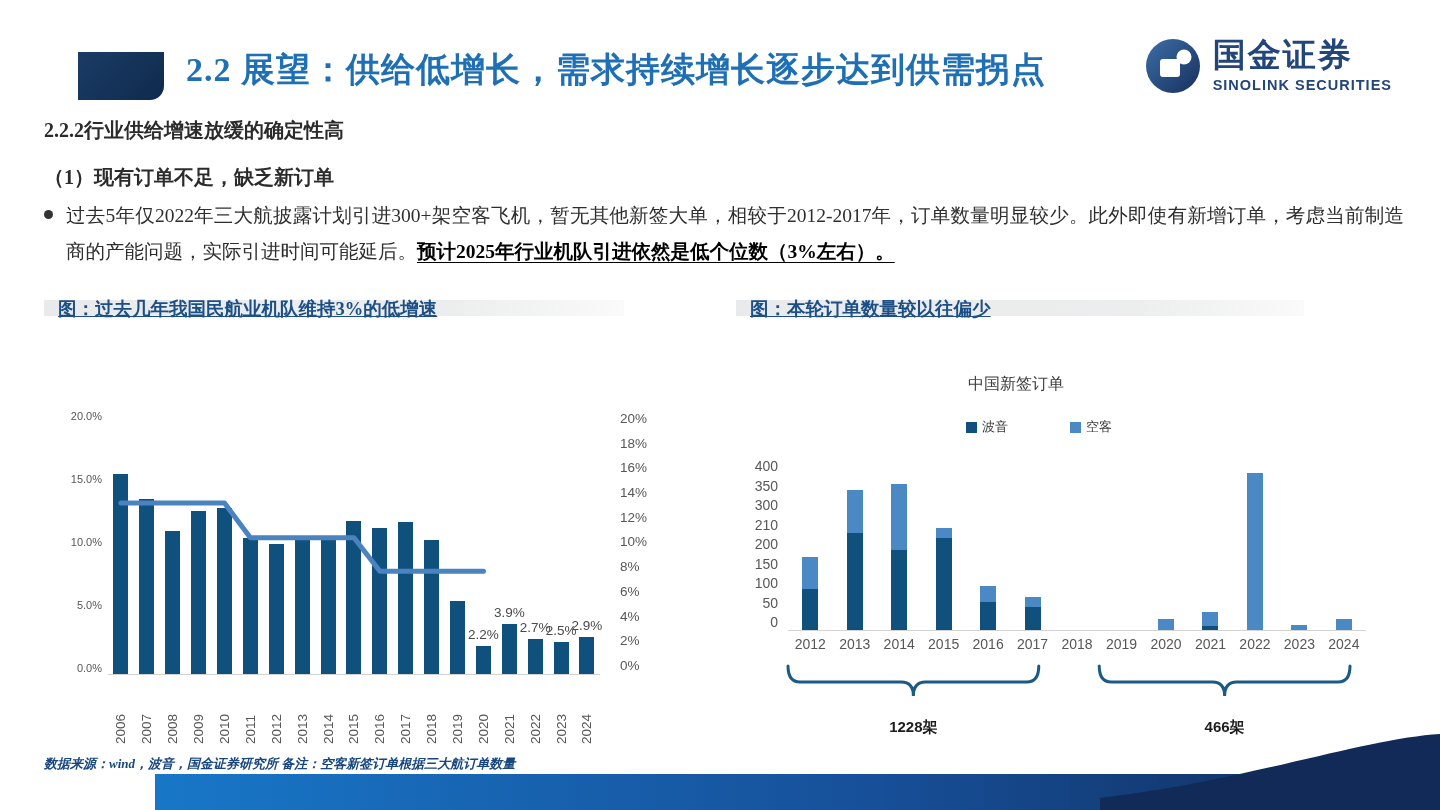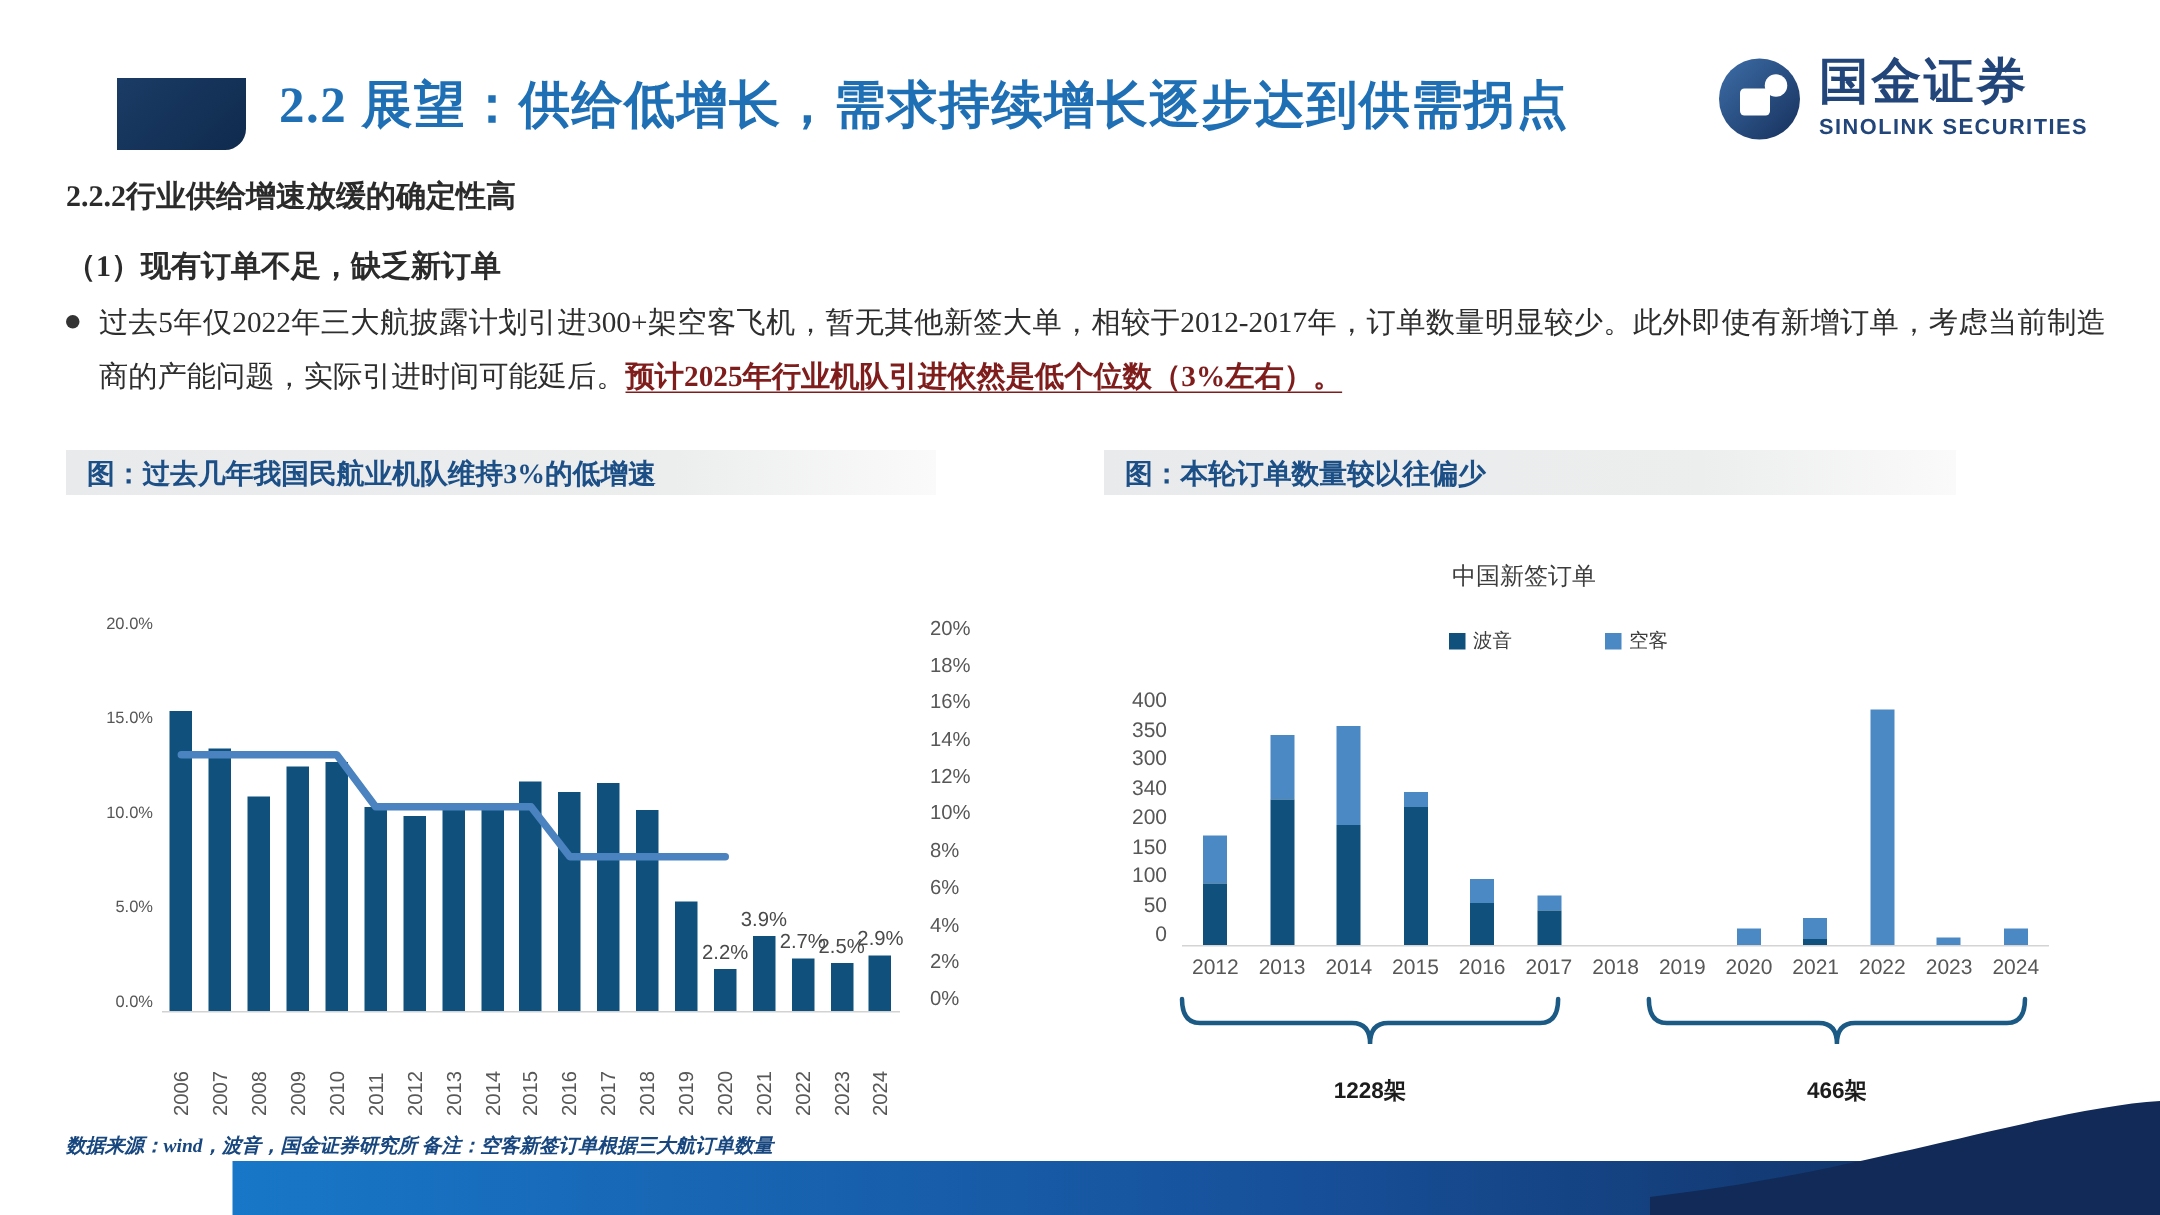--- a/index.html
+++ b/index.html
@@ -48,29 +48,29 @@
   #para-wrap { position: absolute; left: 44px; top: 198px; width: 1360px; }
   #bullet-dot {
     position: absolute; left: 0; top: 12px; width: 9px; height: 9px;
     border-radius: 50%; background: #333;
   }
   #para {
     margin-left: 22px;
     font-family: "Liberation Serif", serif;
     font-size: 19.5px; line-height: 36px; color: #2e2e2e; text-align: justify;
   }
-  .emph { font-weight: 700; color: #7f1d1d; text-decoration: underline; text-underline-offset: 4px; }
+  .emph { font-weight: 700; color: #000000; text-decoration: underline; text-underline-offset: 4px; }
 
   
   .cap {
-    position: absolute; height: 30px;
+    position: absolute; height: 16px;
     background: linear-gradient(to right, #e9eaec 0%, #eceded 70%, #fafafa 100%);
     display: flex; align-items: center; padding-left: 14px;
     font-family: "Liberation Serif", serif;
-    font-size: 18.5px; font-weight: 700; color: #1b4f86; white-space: nowrap;
+    font-size: 18.5px; font-weight: 700; color: #1b4f86; white-space: nowrap; text-decoration: underline;
   }
   #cap-left  { left: 44px;  top: 300px; width: 580px; }
   #cap-right { left: 736px; top: 300px; width: 568px; }
 
   
   #chart-left { position: absolute; left: 20px; top: 360px; width: 660px; height: 390px; }
   #legend-left {
     position: absolute; left: 110px; top: 20px;
     display: flex; align-items: center; gap: 34px;
     font-family: "Liberation Serif", serif; font-size: 13.5px; color: #404040;
@@ -363,21 +363,21 @@
     <div class="lg2">
       <span class="sw sw-airbus"></span>
       <span>空客</span>
     </div>
   </div>
 
   <div class="axisR" id="axisR">
       <div>400</div>
       <div>350</div>
       <div>300</div>
-      <div>340</div>
+      <div>210</div>
       <div>200</div>
       <div>150</div>
       <div>100</div>
       <div>50</div>
       <div>0</div>
     </div>
   <div id="plotR">
     <svg id="gridR" preserveAspectRatio="none" viewBox="0 0 578 172">
         <line x1="0" x2="578" y1="0" y2="0" stroke="#ffffff" stroke-width="0"></line>
         <line x1="0" x2="578" y1="21.5" y2="21.5" stroke="#ffffff" stroke-width="0"></line>

